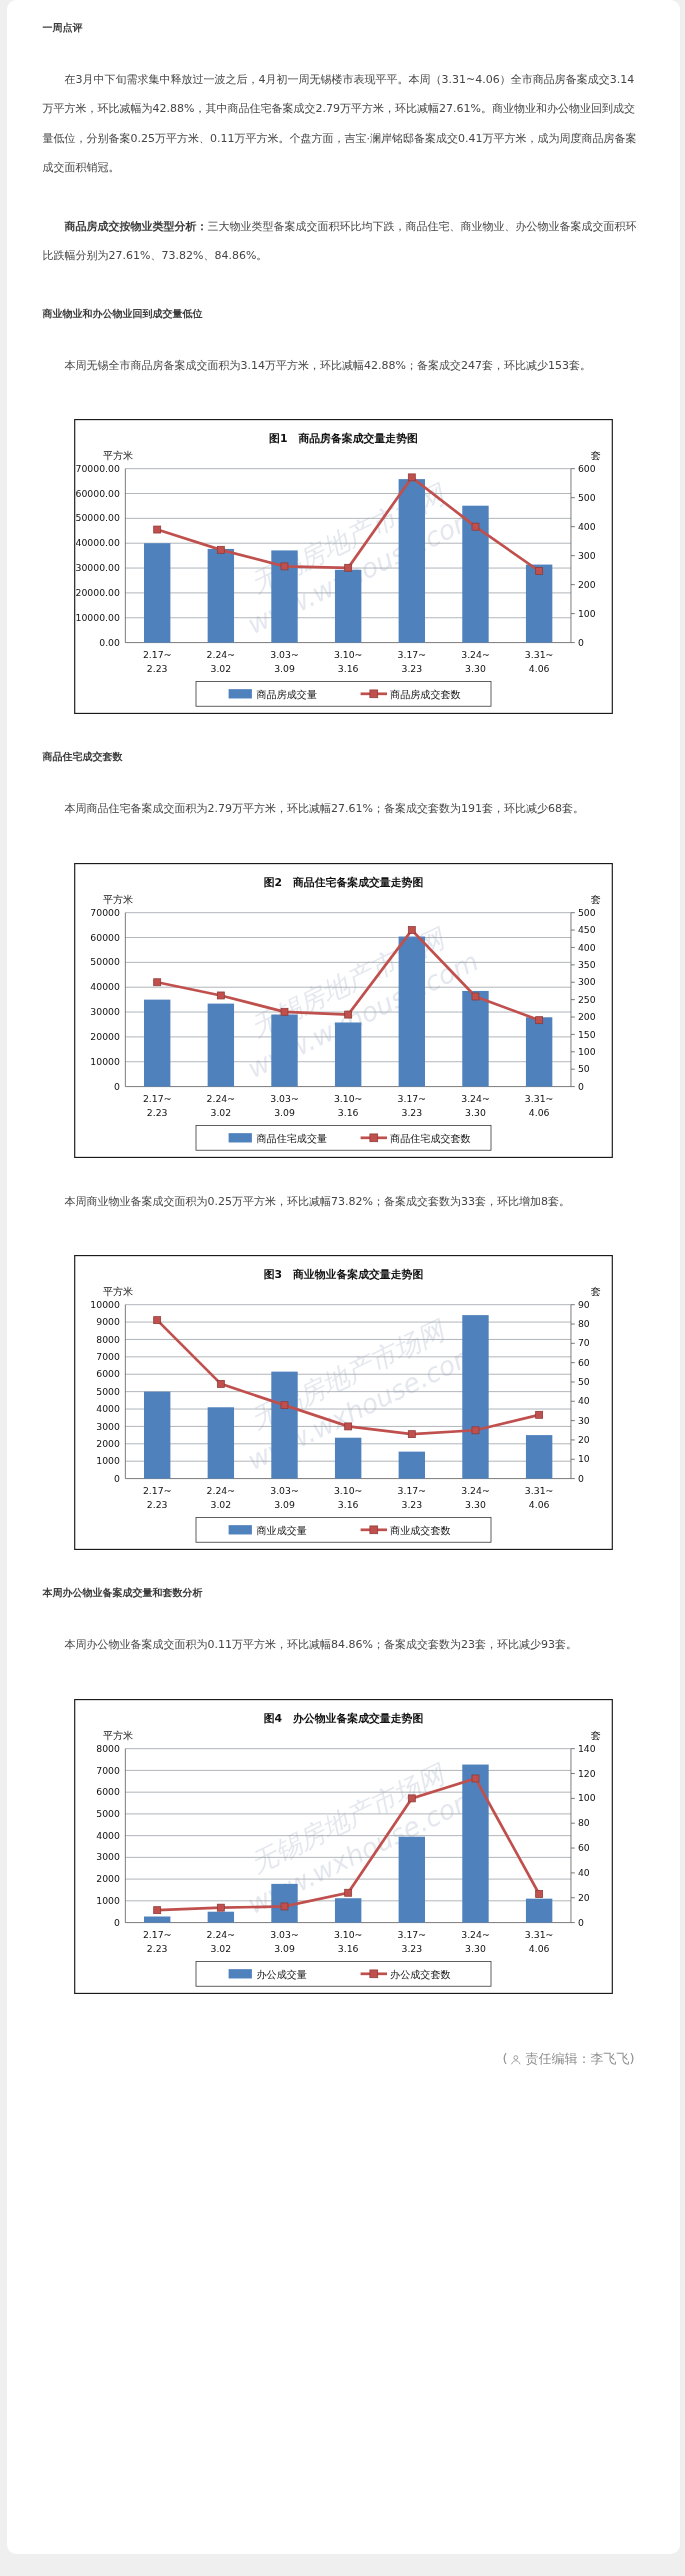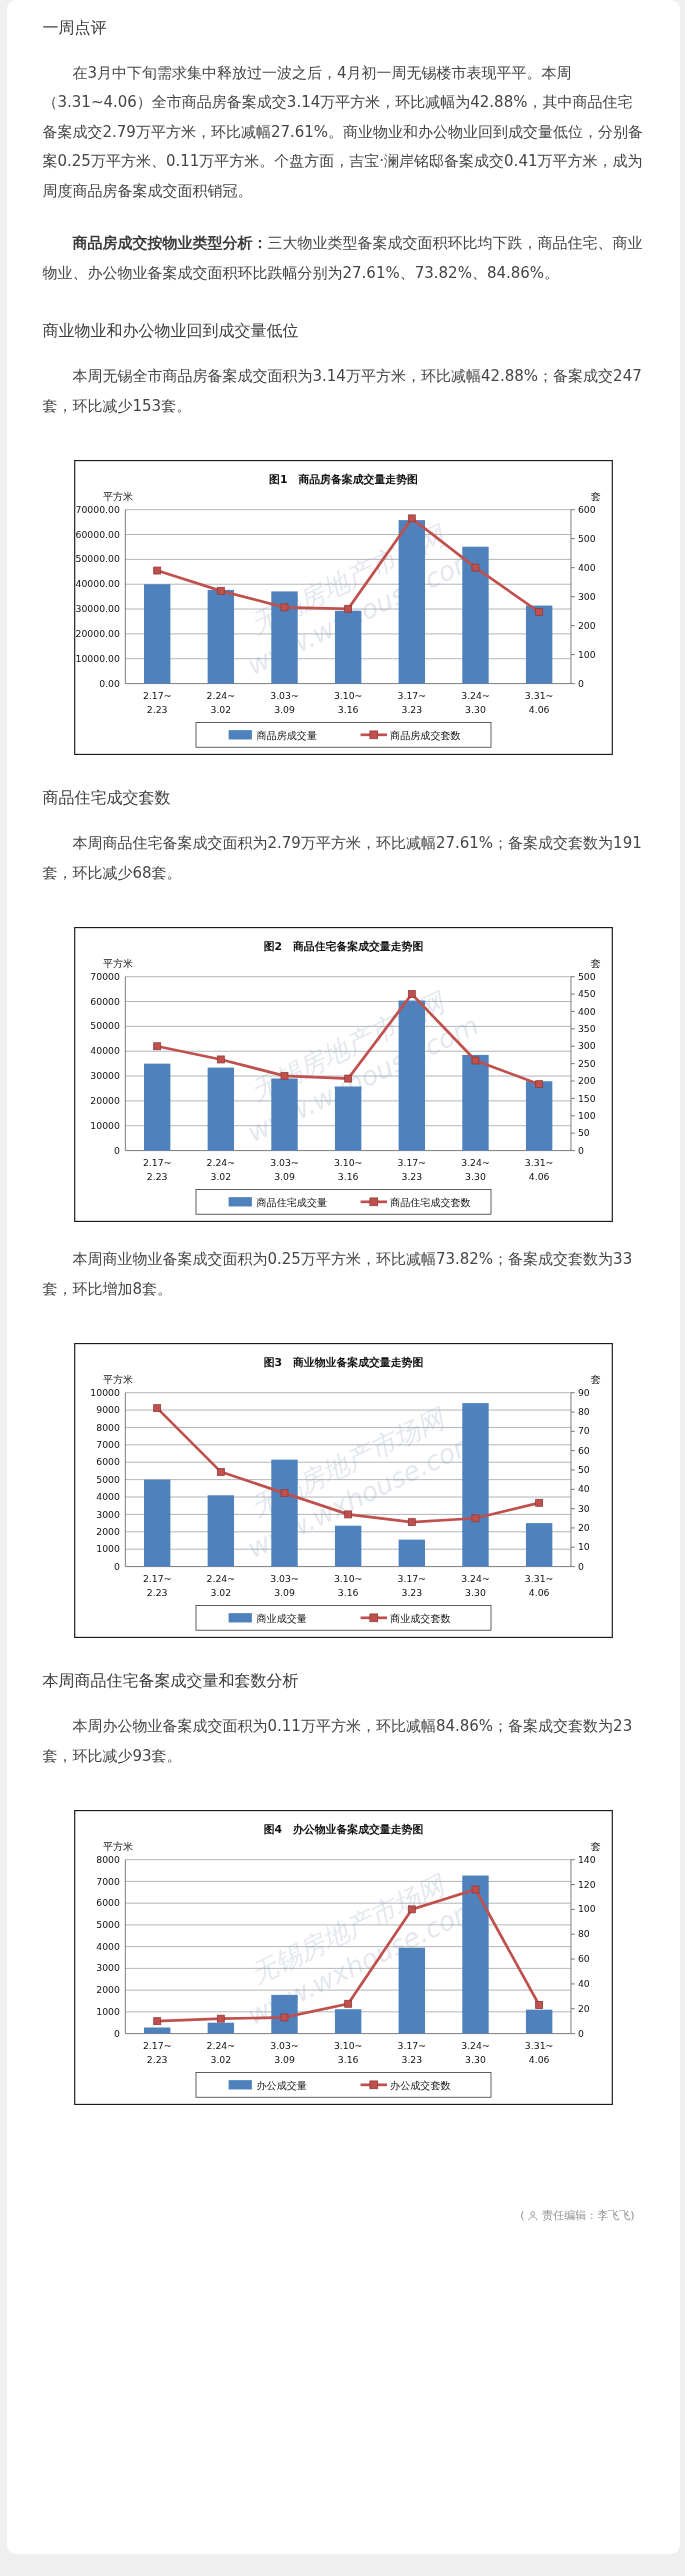--- a/index.html
+++ b/index.html
@@ -8,34 +8,34 @@
     font-family:"DejaVu Sans","Liberation Sans",sans-serif;
     -webkit-font-smoothing:antialiased;
   }
   .page{width:686px;margin:0 auto;}
   .card{
     width:673px;margin:0 auto;background:#ffffff;
     border-radius:9.3px;padding:11px 0 26.4px;
     box-sizing:border-box;min-height:2554px;
   }
   .h{
-    font-size:16px;font-weight:normal;color:#3c3c3c;
+    font-size:10px;font-weight:bold;color:#3c3c3c;
     margin:34px 36px 0;line-height:17px;
   }
   .h.first{margin-top:7.8px;}
   .p{
-    font-size:15px;color:#454545;line-height:29.5px;
-    margin:23px 36px 0;text-indent:2em;
+    font-size:11px;color:#454545;line-height:29.5px;
+    margin:29px 36px 0;text-indent:2em;
   }
   .p b{color:#3c3c3c;}
   .chart{width:539px;margin:39px auto 0;}
   .chart svg{display:block;font-family:"DejaVu Sans","Liberation Sans",sans-serif;}
   .footer{
-    margin:103px 45px 0 0;text-align:right;
-    color:#8f8f8f;font-size:11px;
+    margin:56px 45px 0 0;text-align:right;
+    color:#8f8f8f;font-size:13px;
   }
   .footer .icon{vertical-align:-2.3px;margin:0 3.9px 0 2.3px;}
 </style>
 </head>
 <body>
 
 <div class="page">
   <div class="card">
 
     <div class="h first">一周点评</div>
@@ -299,21 +299,21 @@
           <text x="599" y="326" text-anchor="middle" font-size="12" fill="#111">4.06</text>
           <rect x="157" y="338" width="380" height="32" fill="#ffffff" stroke="#333" stroke-width="1"></rect>
           <rect x="199" y="348" width="30" height="12" fill="#4f81bd"></rect>
           <text x="235" y="359" font-size="13" fill="#111">商业成交量</text>
           <line x1="369" y1="354" x2="403" y2="354" stroke="#c0504d" stroke-width="3.5"></line>
           <rect x="381" y="349" width="10" height="10" fill="#c0504d" stroke="#8e3a37" stroke-width="1"></rect>
           <text x="407" y="359" font-size="13" fill="#111">商业成交套数</text>
         </svg>
     </div>
 
-    <div class="h">本周商品住宅备案成交量和套数分析</div>
+    <div class="h">本周办公物业备案成交量和套数分析</div>
     <p class="p">本周办公物业备案成交面积为0.11万平方米，环比减幅84.86%；备案成交套数为23套，环比减少93套。</p>
 
     <div class="chart">
       <svg id="chart-3" viewBox="0 0 694 380" width="539" height="295">
           <rect x="0.75" y="0.75" width="692.5" height="378.5" fill="#ffffff" stroke="#1a1a1a" stroke-width="1.5"></rect>
           <text transform="translate(357 165) rotate(-26)" text-anchor="middle" font-size="34" font-style="italic" fill="#c3cdd9" fill-opacity="0.45"><tspan x="0" dy="0">无锡房地产市场网</tspan><tspan x="0" dy="46">www.wxhouse.com</tspan></text>
           <text x="347" y="30" text-anchor="middle" font-size="14" font-weight="bold" fill="#111">图4　办公物业备案成交量走势图</text>
           <text x="76" y="52" text-anchor="end" font-size="13" fill="#111">平方米</text>
           <text x="672" y="52" text-anchor="middle" font-size="13" fill="#111">套</text>
           <text x="59" y="292" text-anchor="end" font-size="12" fill="#111">0</text>

